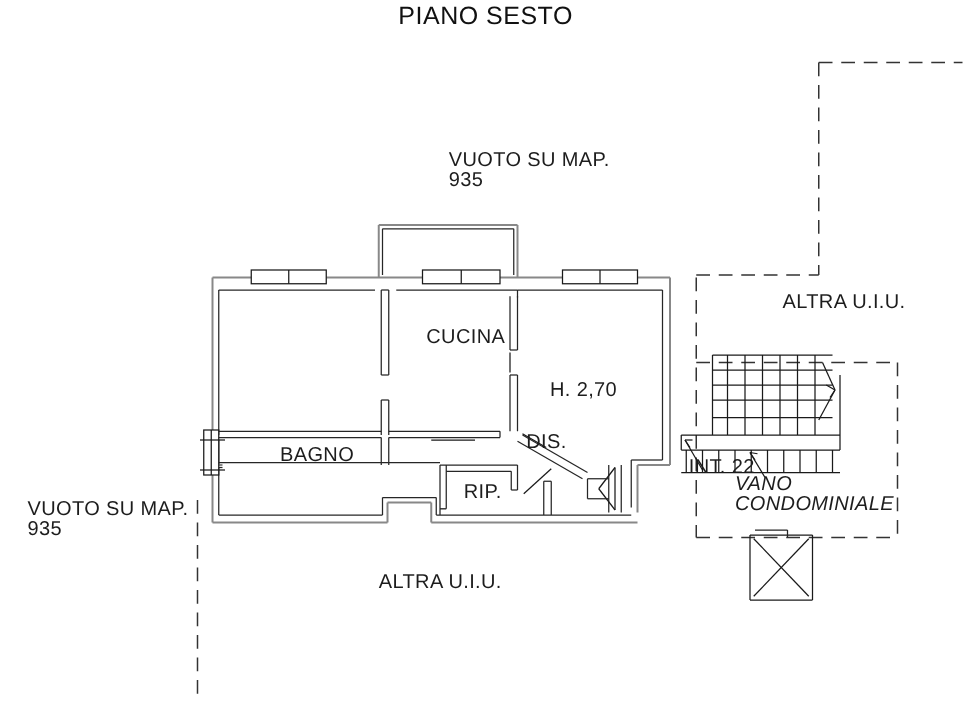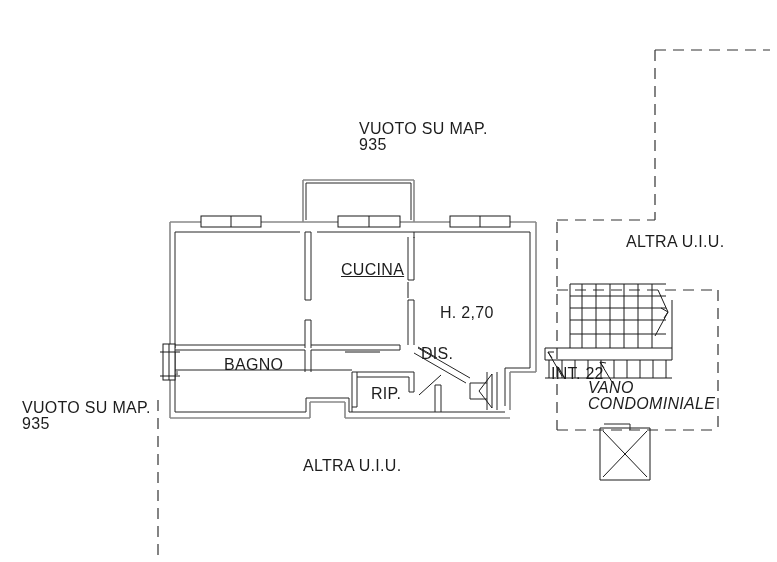--- a/index.html
+++ b/index.html
@@ -52,20 +52,21 @@
   .door      { stroke: #1a1a1a; stroke-width: 1.0; fill: none; }
   .stair     { stroke: #1a1a1a; stroke-width: 1.0; fill: none; }
   .lift      { stroke: #1a1a1a; stroke-width: 1.0; fill: none; }
   .win       { stroke: #1a1a1a; stroke-width: 1.0; fill: #ffffff; }
 </style>
 </head>
 <body>
 
 <div id="plan-root">
 
+  <div id="plan-title">PIANO SESTO</div>
 
   <svg id="plan-svg" viewBox="0 0 777 562">
 
     <g class="dash">
       <path d="M 655,50 L 770,50"></path>
       <path d="M 655,50 L 655,220"></path>
       <path d="M 557,220 L 655,220"></path>
     </g>
     <g class="dash">
       <path d="M 557,222 L 557,430"></path>
@@ -285,21 +286,21 @@
 
   <div class="lbl two-line" style="left:22px; top:400px;">
     <div>VUOTO SU MAP.</div>
     <div>935</div>
   </div>
 
   <div class="lbl" style="left:626px; top:234px;">ALTRA U.I.U.</div>
 
   <div class="lbl" style="left:303px; top:458px;">ALTRA U.I.U.</div>
 
-  <div class="lbl" style="left:341px; top:262px;text-decoration:underline;">CUCINA</div>
+  <div class="lbl" style="left:341px; top:262px;">CUCINA</div>
 
   <div class="lbl" style="left:224px; top:357px;">BAGNO</div>
 
   <div class="lbl" style="left:381px; top:346px;margin-left:40px;">DIS.</div>
 
   <div class="lbl" style="left:371px; top:386px;text-align:center;">RIP.</div>
 
   <div class="lbl" style="left:440px; top:305px;">H. 2,70</div>
 
   <div class="lbl" style="left:511px; top:366px;padding-left:40px;">INT. 22</div>

